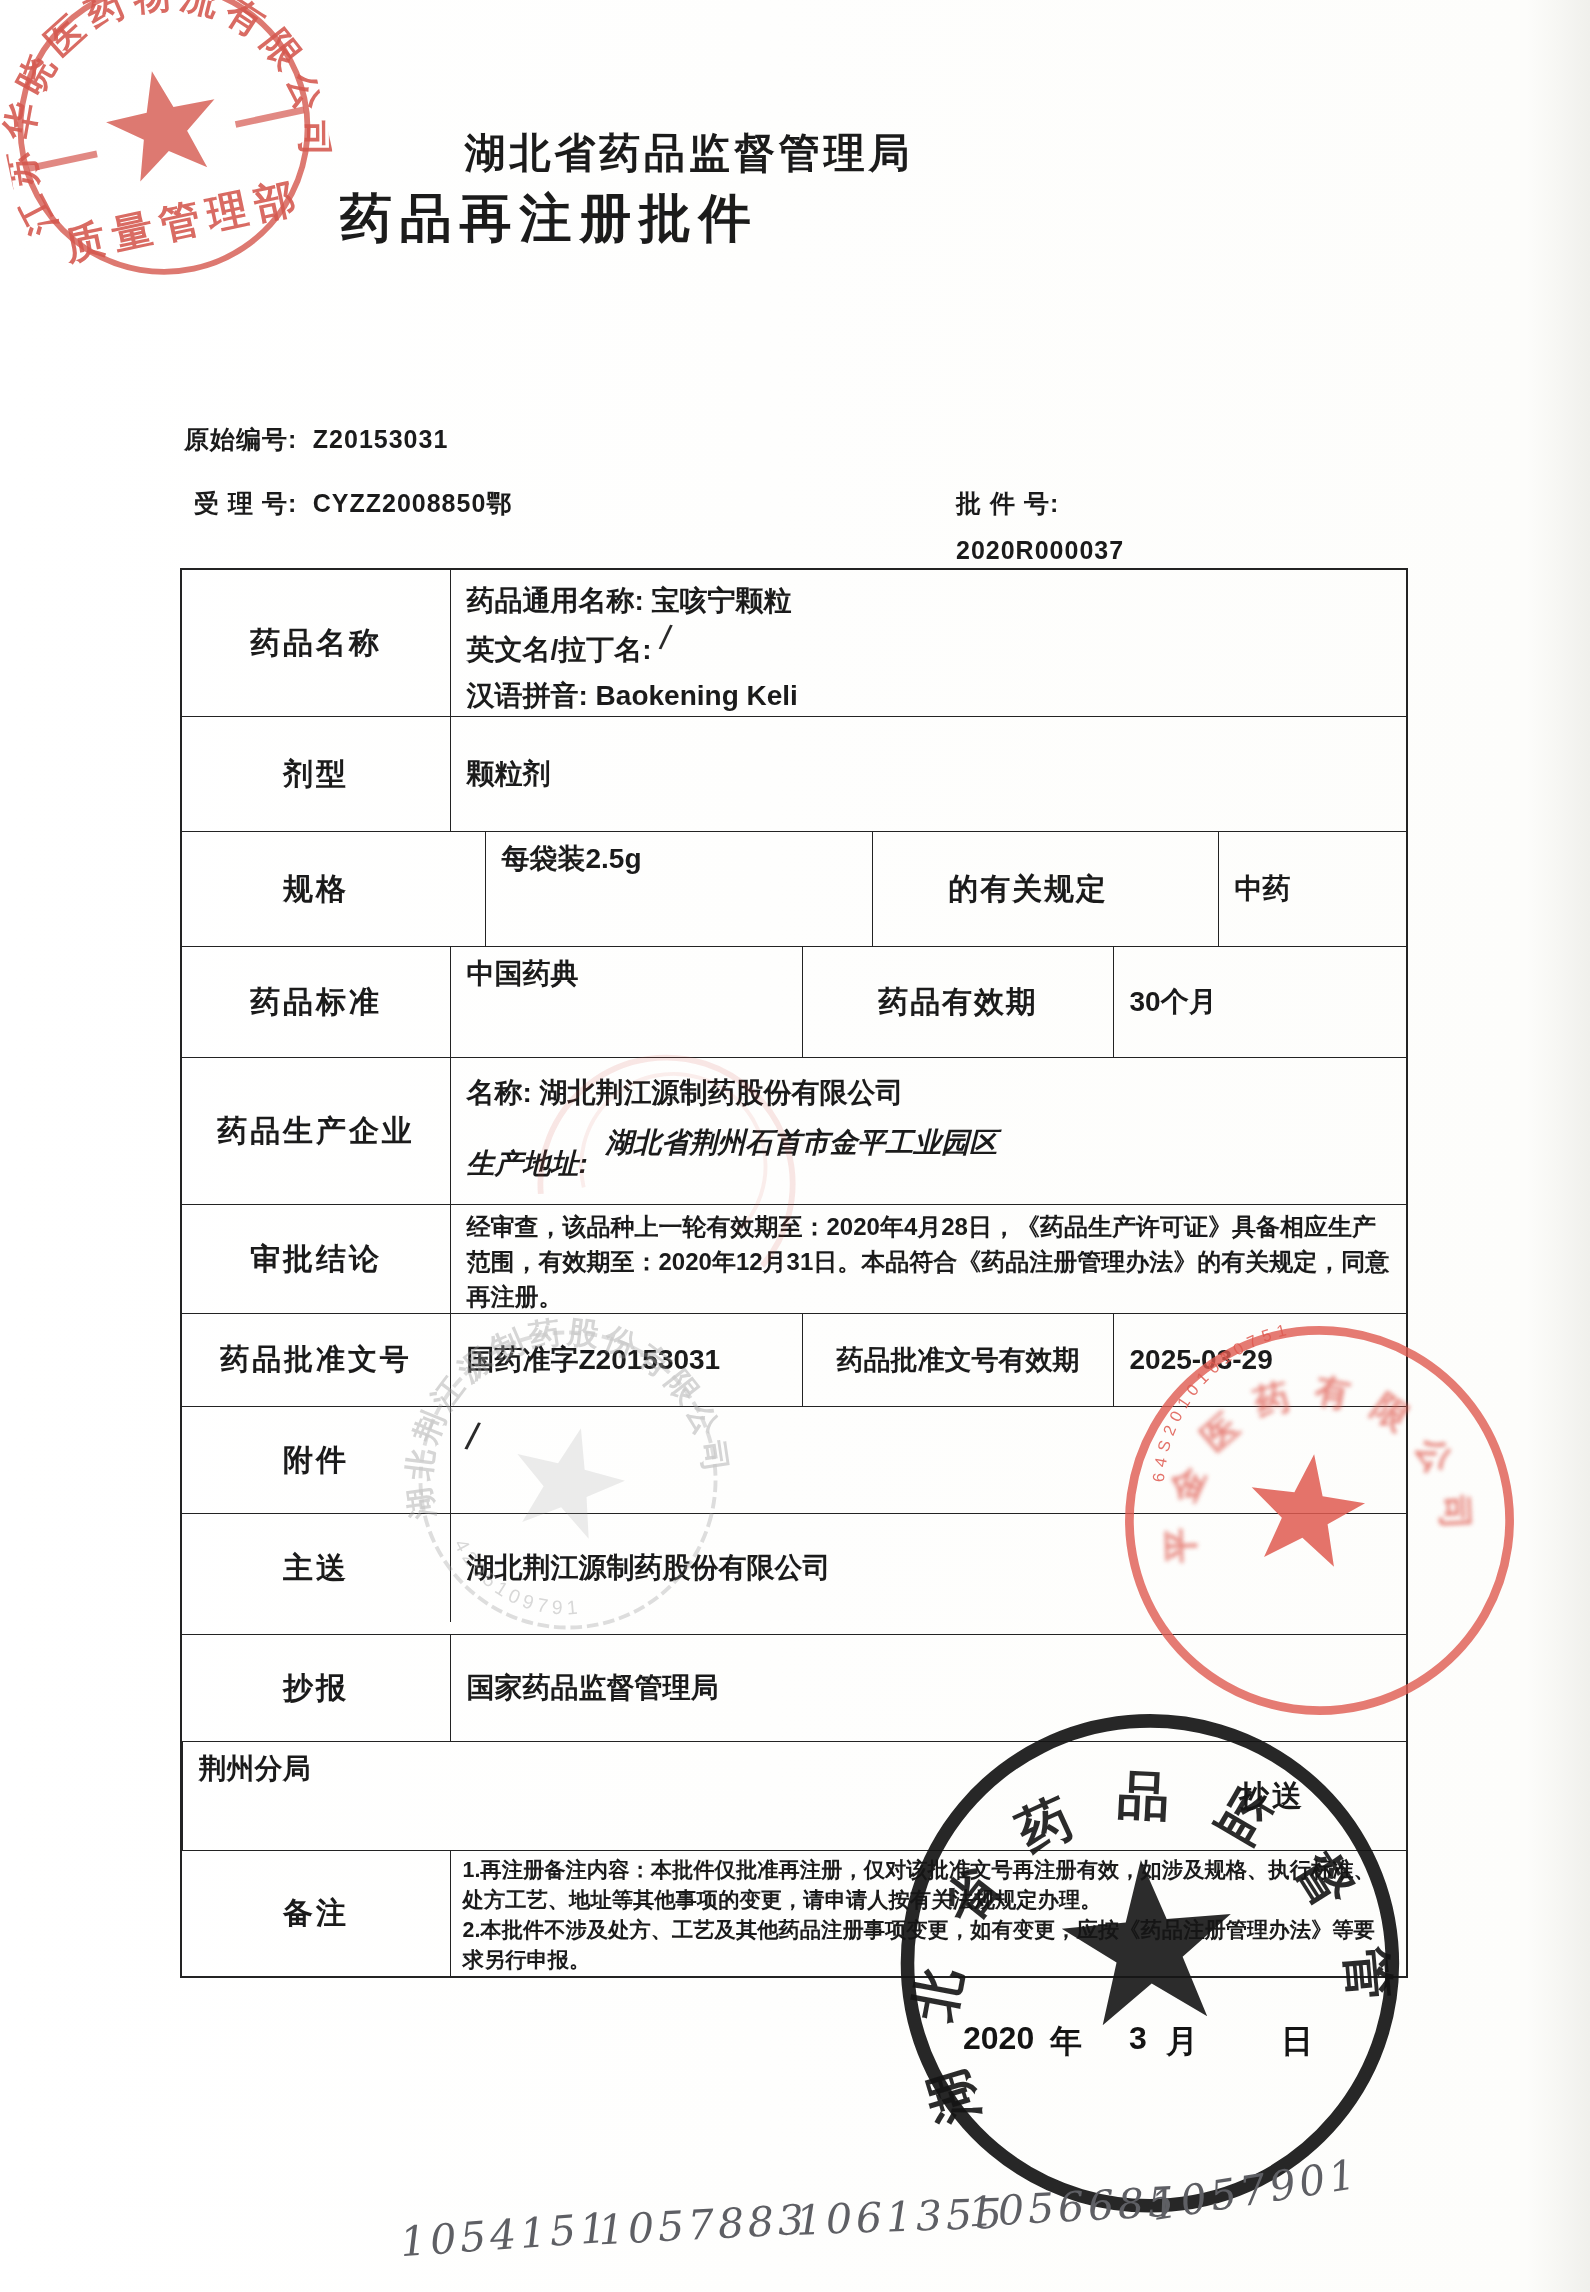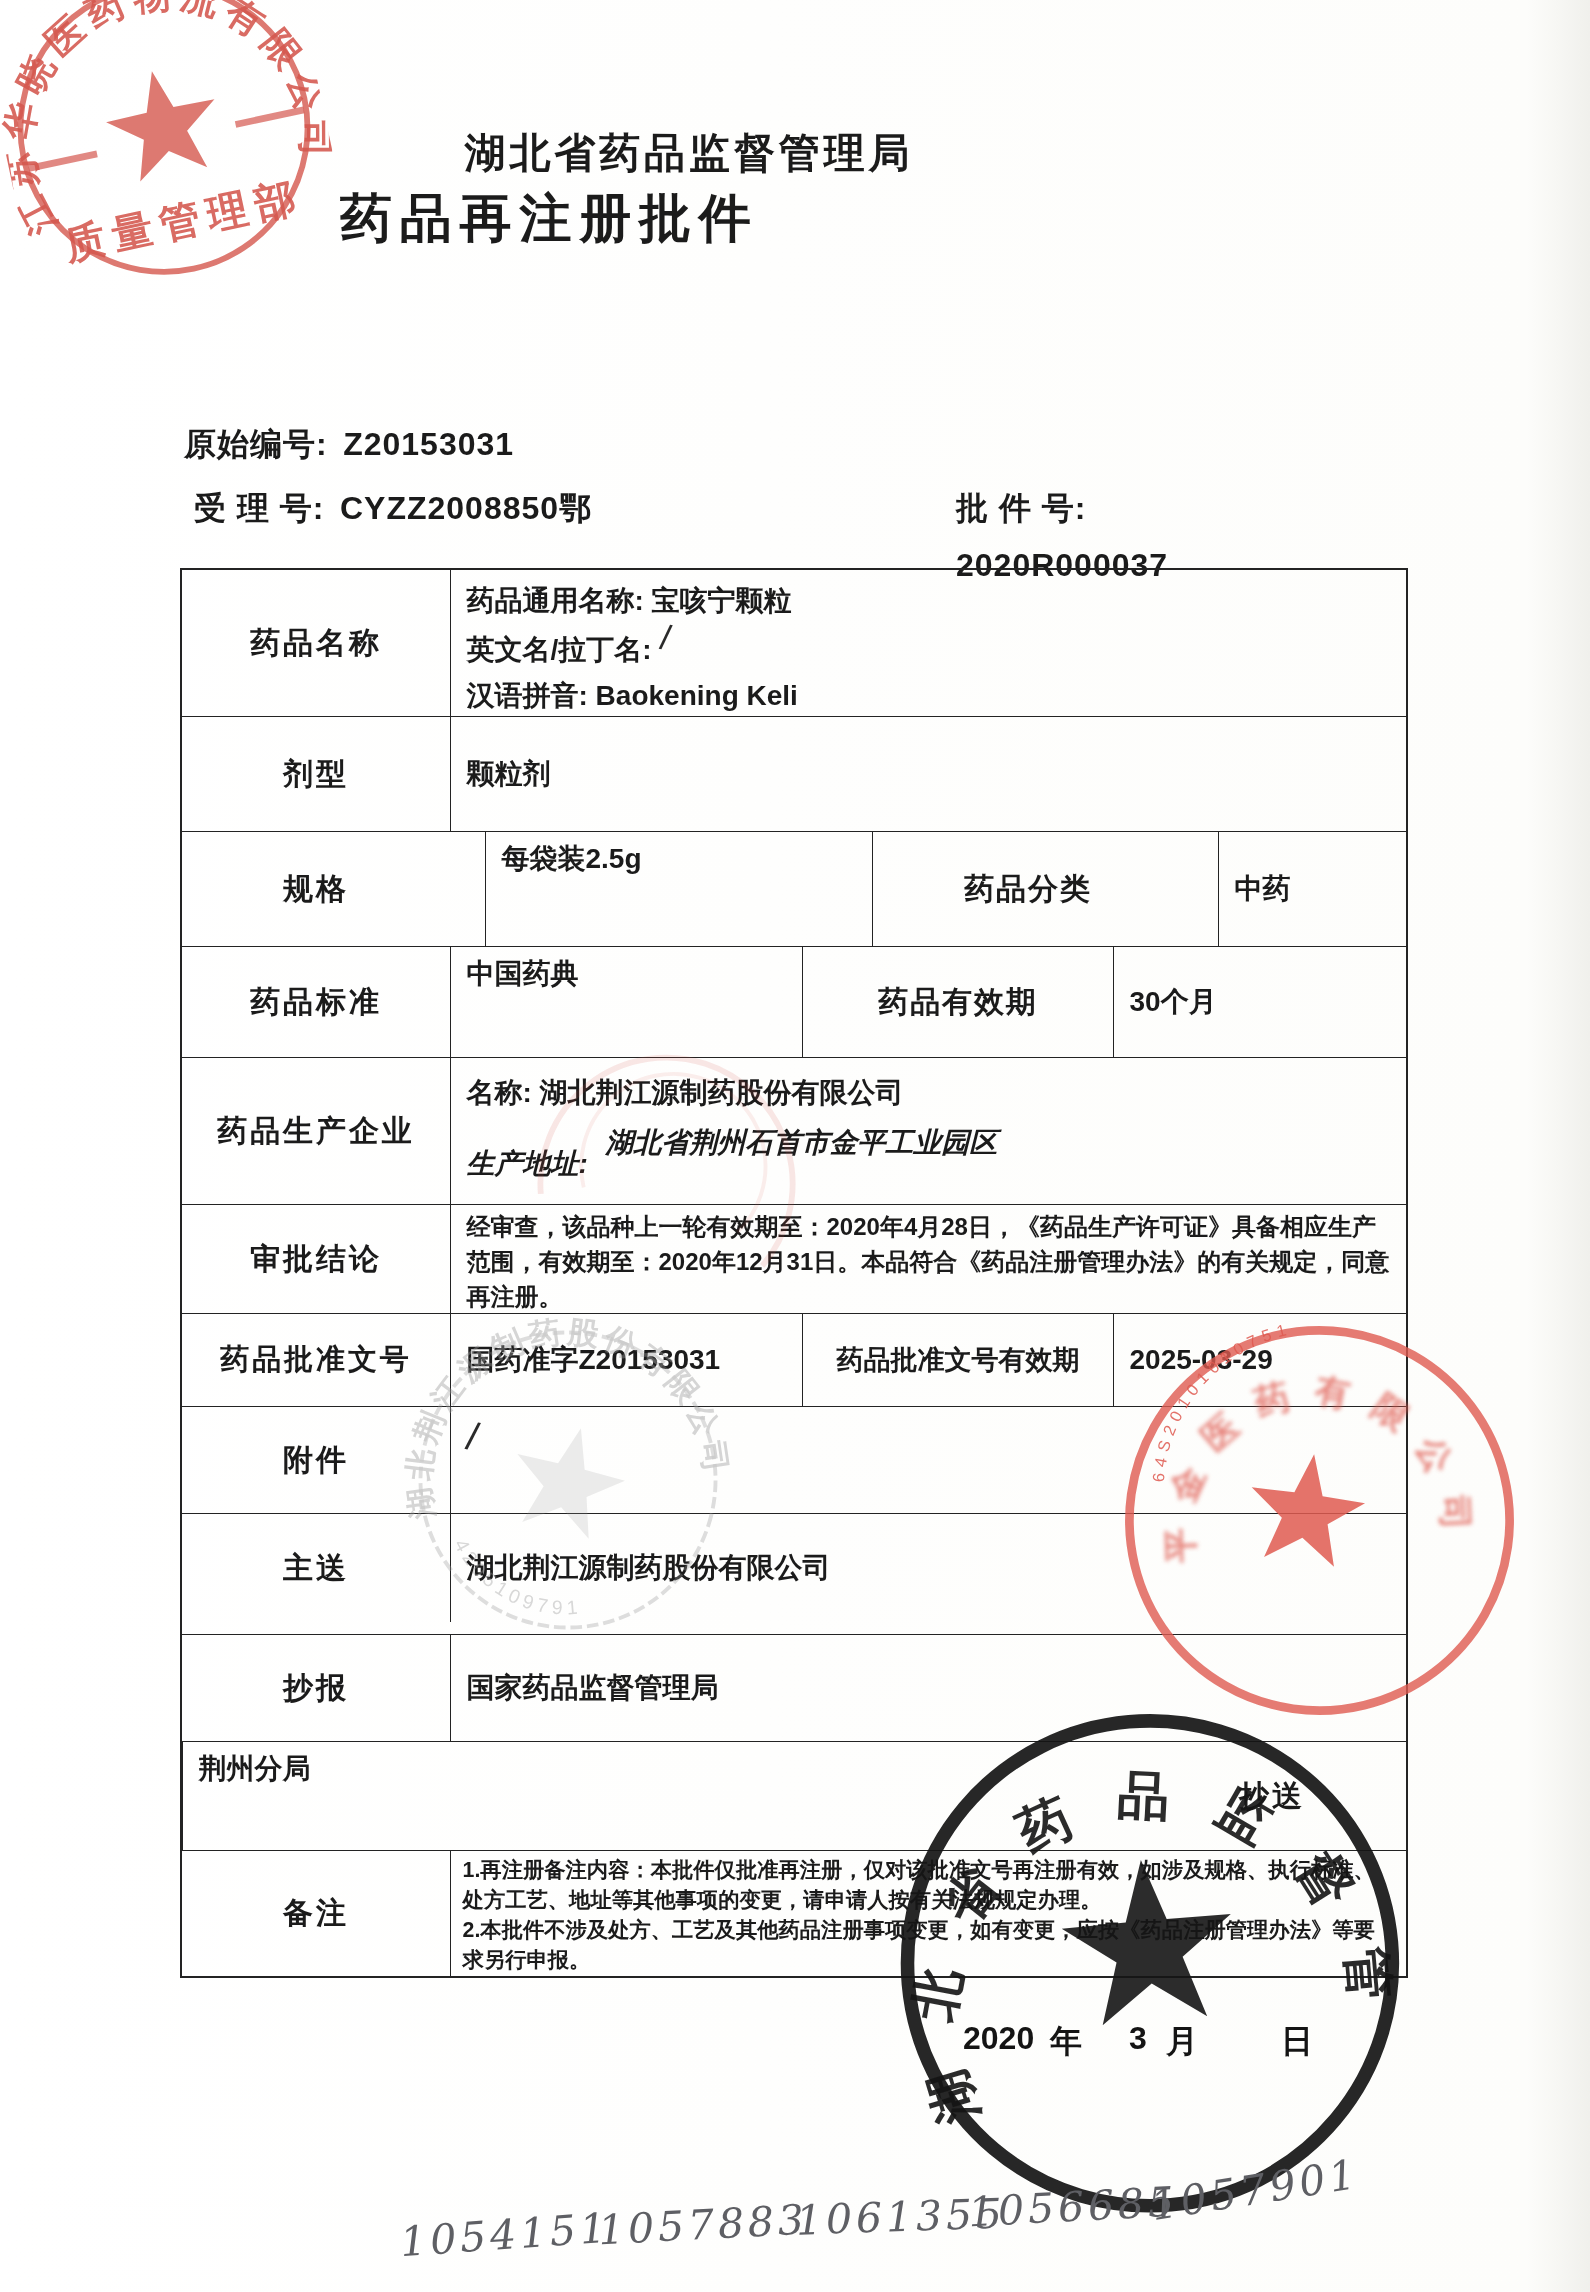--- a/index.html
+++ b/index.html
@@ -3,21 +3,21 @@
 <meta charset="utf-8">
 <style>
   html,body{margin:0;padding:0;background:#9a9a9a;}
   .page{position:relative;width:1590px;height:2292px;margin:0 auto;overflow:hidden;
         background:linear-gradient(90deg,#ffffff 0%,#fdfdfb 96%,#f0f0ec 100%);
         color:#1b1b1b;font-family:"Liberation Sans",sans-serif;}
   .doc-title{position:absolute;top:126px;left:369px;width:640px;text-align:center;
              font-size:41px;font-weight:700;letter-spacing:3.9px;}
   .doc-subtitle{position:absolute;top:184px;left:340px;width:640px;text-align:left;
              font-size:52px;font-weight:700;letter-spacing:7.8px;}
-  .meta-line{position:absolute;display:flex;gap:15.5px;font-size:32px;align-items:baseline;}
+  .meta-line{position:absolute;display:flex;gap:15.5px;font-size:25px;align-items:baseline;}
   .meta-label{font-weight:600;letter-spacing:1px;}
   .meta-value{font-weight:700;letter-spacing:1px;}
   .tbl{position:absolute;left:180px;top:568px;width:1228px;border:2.9px solid #232323;box-sizing:border-box;z-index:1;}
   .trow{display:flex;box-sizing:border-box;border-top:1.9px solid #232323;}
   .trow.first{border-top:none;}
   .tcell{box-sizing:border-box;border-left:1.9px solid #232323;overflow:hidden;}
   .tcell.nol{border-left:none;}
   .lab{width:268px;flex:none;display:flex;align-items:center;justify-content:center;
        font-size:30px;font-weight:600;letter-spacing:2.9px;text-align:center;}
   .val{flex:1;font-size:28px;font-weight:600;padding:7.8px 15.5px;}
@@ -82,21 +82,21 @@
       <div class="tcell val">
         <div class="mid">
             <span>颗粒剂</span>
           </div>
       </div>
     </div>
 
     <div class="trow" style="height:115px;gap:35px;">
       <div class="tcell nol lab">规格</div>
       <div class="tcell c2">每袋装2.5g</div>
-      <div class="tcell c3">药品分类</div>
+      <div class="tcell c3">的有关规定</div>
       <div class="tcell c4 nolpad">中药</div>
     </div>
 
     <div class="trow" style="height:111px;">
       <div class="tcell nol lab">药品标准</div>
       <div class="tcell c2">中国药典</div>
       <div class="tcell c3">药品有效期</div>
       <div class="tcell c4">30个月</div>
     </div>
 

